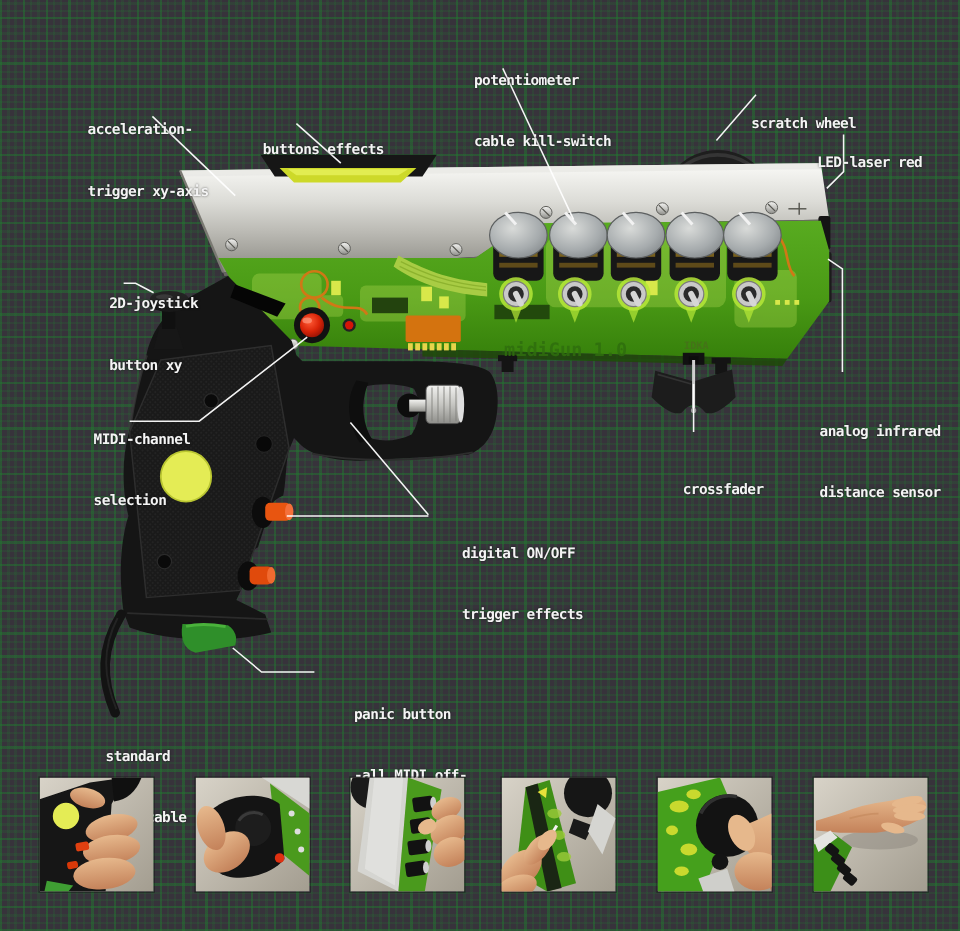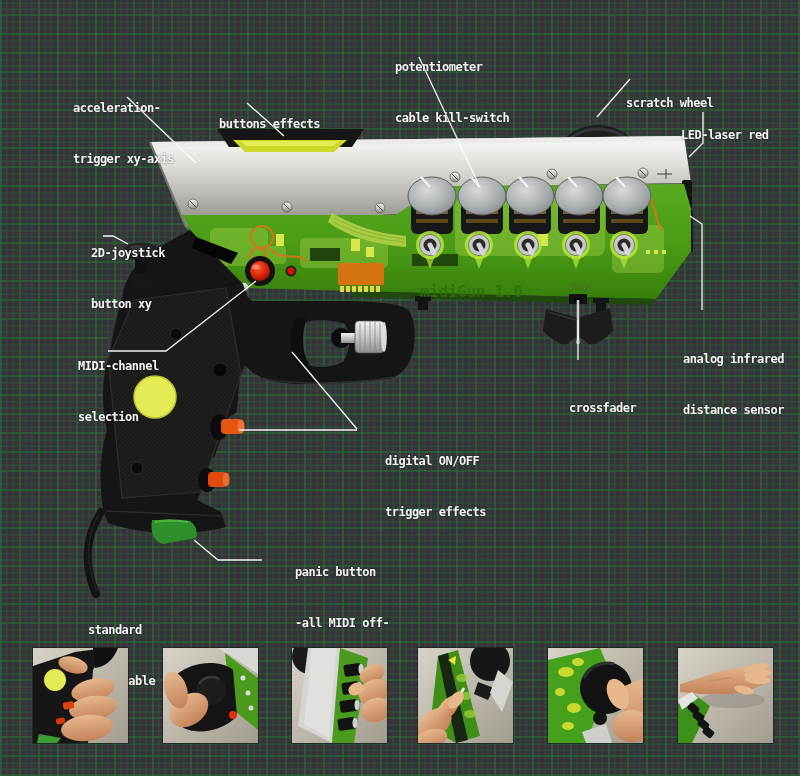--- a/index.html
+++ b/index.html
@@ -401,21 +401,21 @@
     <span>analog infrared</span>
     <span>distance sensor</span>
   </div>
   <div class="lbl" style="left:547px;top:366px;">
     <span>crossfader</span>
   </div>
   <div class="lbl" style="left:363px;top:419px;">
     <span>digital ON/OFF</span>
     <span>trigger effects</span>
   </div>
-  <div class="lbl" style="left:273px;top:530px;">
+  <div class="lbl" style="left:273px;top:553px;">
     <span>panic button</span>
     <span>-all MIDI off-</span>
   </div>
   <div class="lbl" style="left:66px;top:588px;">
     <span>standard</span>
     <span>MIDI cable</span>
   </div>
 
   <div class="thumb" style="left:33px;" title="hand-gripping-trigger-buttons">
     <svg width="95" height="95" viewBox="0 0 95 95">

